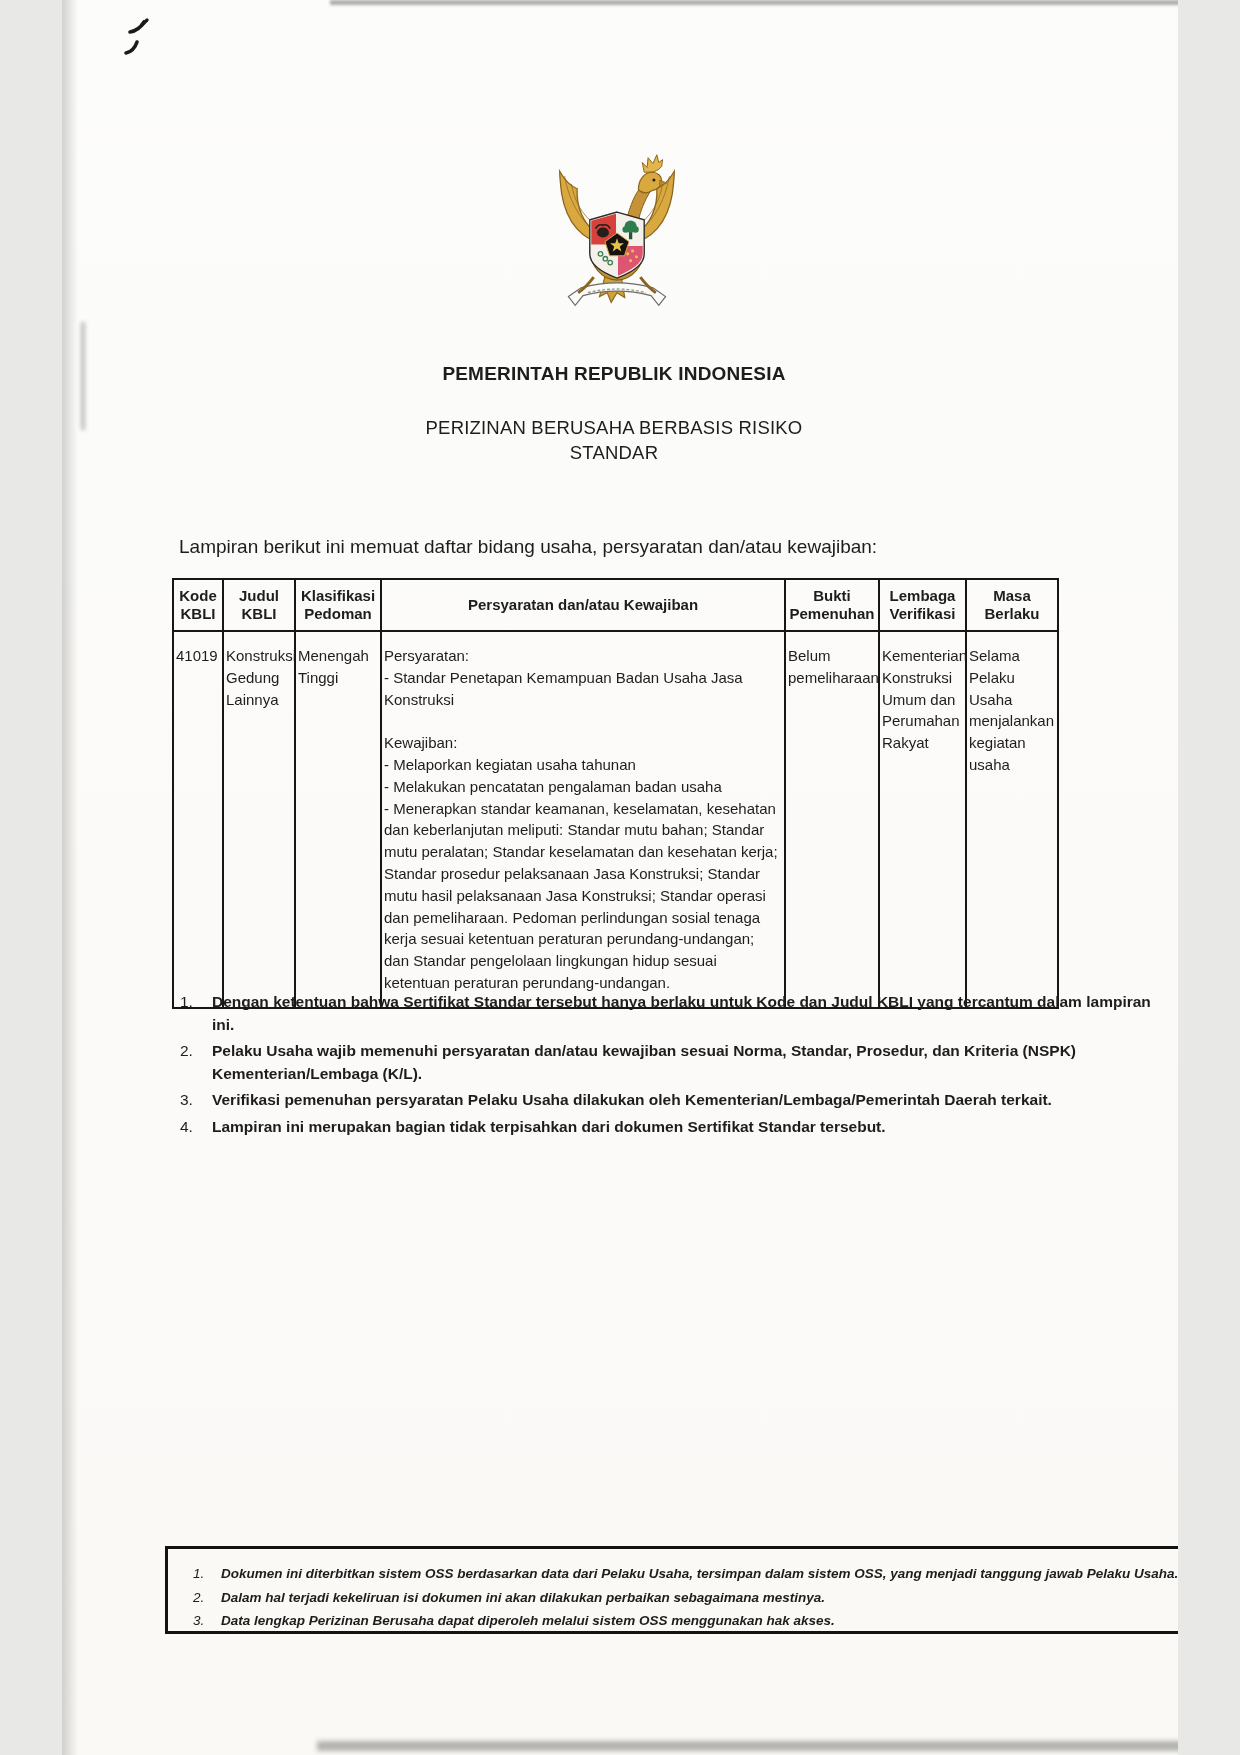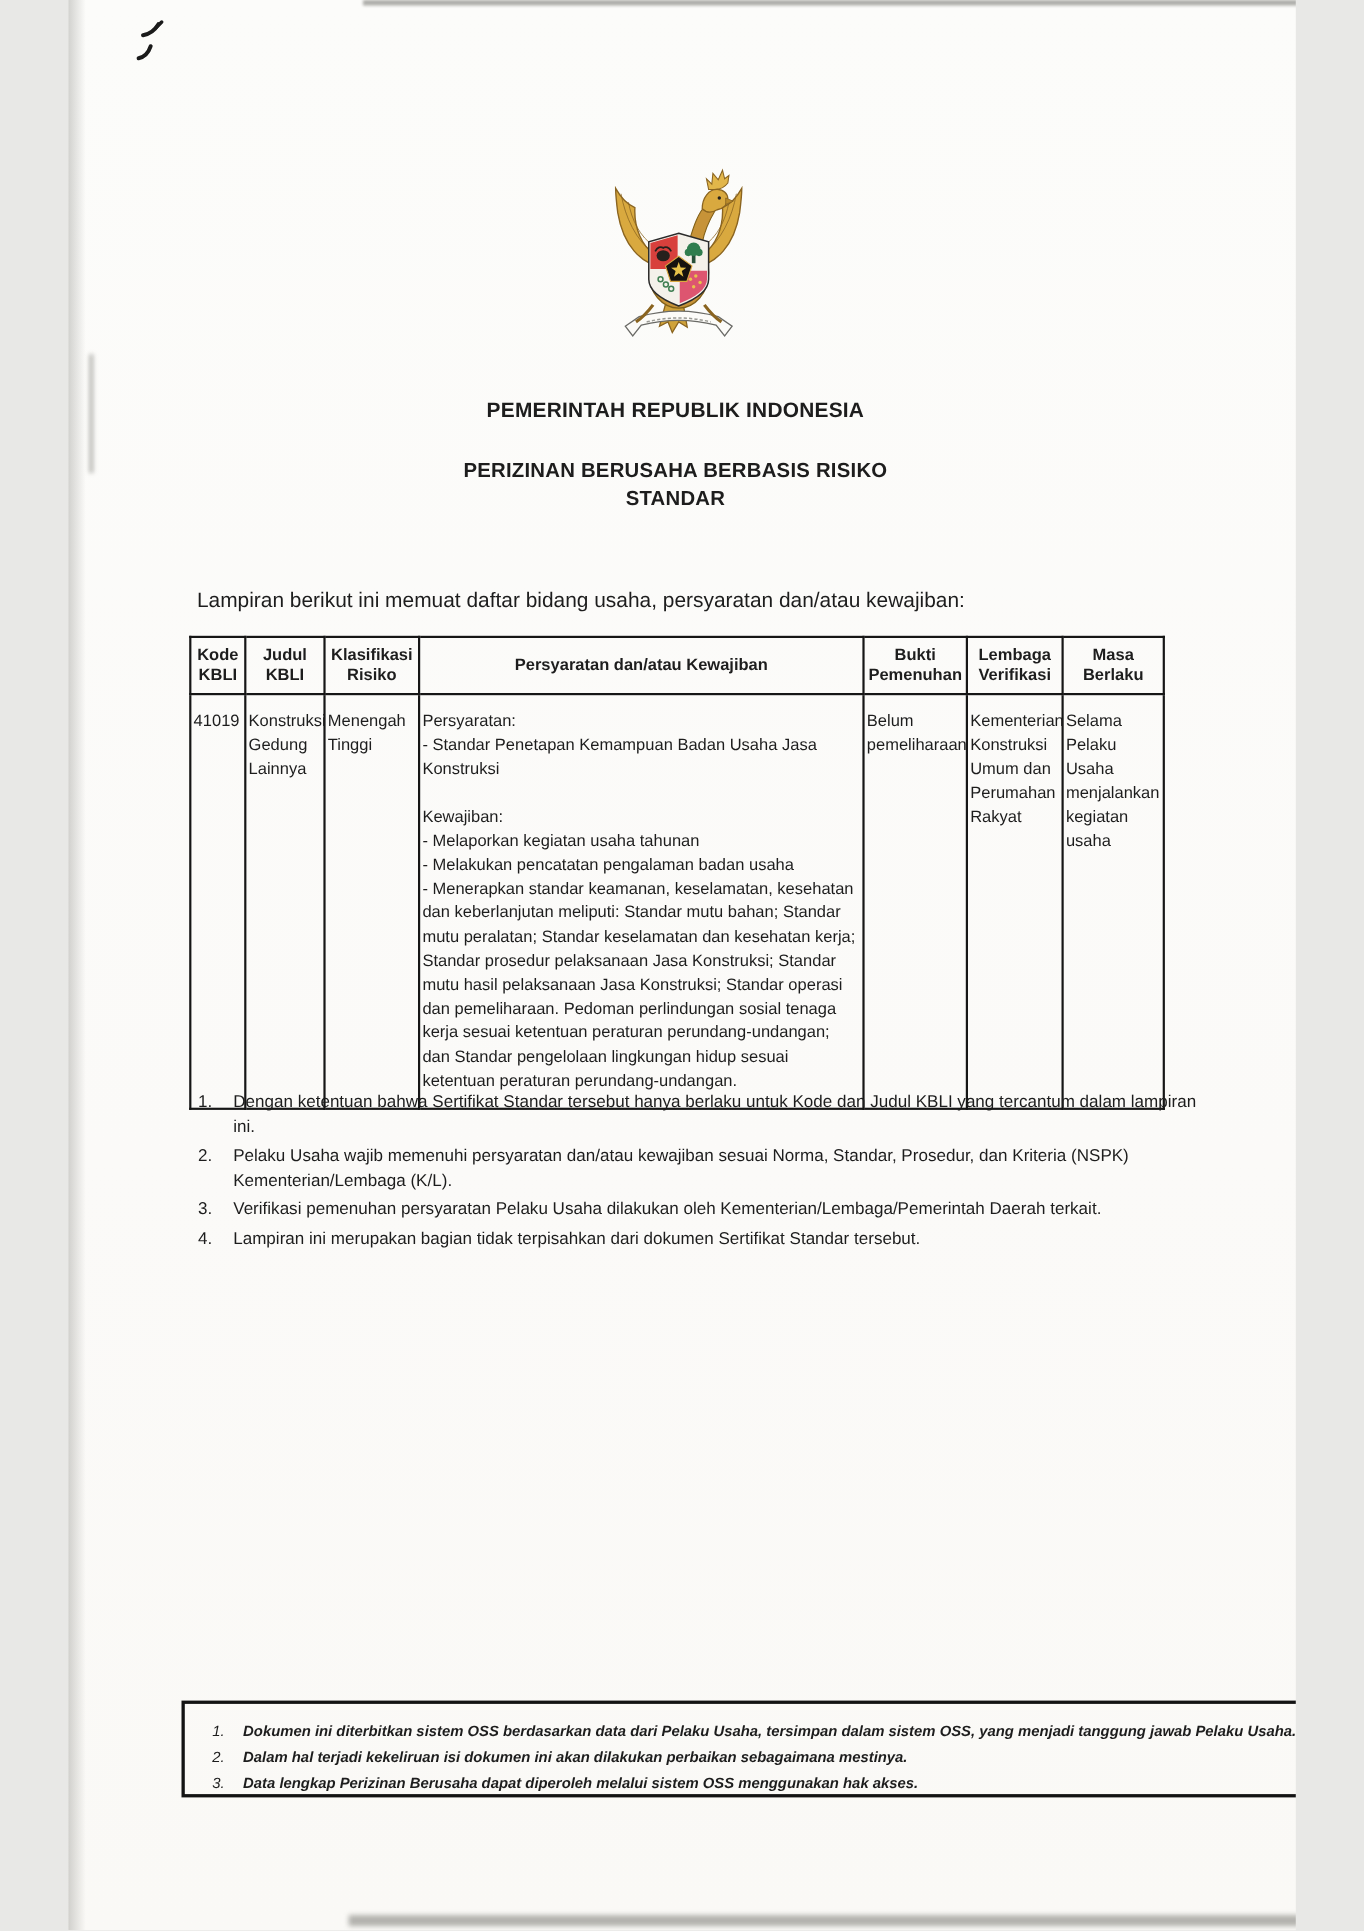--- a/index.html
+++ b/index.html
@@ -18,38 +18,38 @@
     background:rgba(95,95,90,.5);filter:blur(1.5px);}
   .bottom-strip{position:absolute;left:255px;top:1741px;width:985px;height:10px;
     background:rgba(120,120,114,.55);filter:blur(2.5px);}
   .mark{position:absolute;left:60px;top:18px;width:30px;height:46px;}
 
   .emblem{position:absolute;left:487px;top:150px;width:136px;height:162px;}
 
   .gov{position:absolute;left:0;top:363px;width:1104px;text-align:center;
     font-weight:bold;font-size:19px;letter-spacing:.2px;}
   .titleblock{position:absolute;left:0;top:415px;width:1104px;text-align:center;
-    font-weight:bold;font-size:18.5px;line-height:25px;letter-spacing:.2px;}
+    font-weight:normal;font-size:18.5px;line-height:25px;letter-spacing:.2px;}
 
   .intro{position:absolute;left:117px;top:536px;font-size:19px;}
 
   table.doc{position:absolute;left:110px;top:578px;width:885px;
     border-collapse:collapse;table-layout:fixed;}
   table.doc th,table.doc td{border:2.6px solid #161616;box-sizing:border-box;}
   table.doc th{font-size:15px;font-weight:bold;text-align:center;
     vertical-align:middle;height:52px;line-height:1.2;padding:0 1px;}
   table.doc td{vertical-align:top;font-size:15px;line-height:21.8px;
     padding:13px 2px;height:336px;}
   .pre{white-space:pre-line;}
 
   .notes{position:absolute;left:118px;top:991px;width:1019px;
     font-size:15.5px;line-height:22.5px;}
   .note{display:flex;margin-bottom:4px;}
   .note .num{width:32px;flex:none;}
-  .note .ntext{flex:1;white-space:pre-line;}
+  .note .ntext{flex:1;white-space:pre-line;font-weight:bold;}
 
   .footerbox{position:absolute;left:103px;top:1546px;width:1034px;height:88px;
     border:3px solid #131313;box-sizing:border-box;padding:13px 10px 0 25px;}
   .fnote{display:flex;font-style:italic;font-size:13.5px;line-height:23.5px;}
   .fnote .num{width:28px;flex:none;}
   .fnote .ftext{flex:1;font-weight:bold;}
 </style>
 </head>
 <body>
 
@@ -138,21 +138,21 @@
         <col style="width:86px">
       <col style="width:404px">
         <col style="width:94px">
         <col style="width:87px">
         <col style="width:92px">
     </colgroup>
     <thead>
       <tr>
         <th>Kode KBLI</th>
         <th>Judul KBLI</th>
-        <th>Klasifikasi Risiko</th>
+        <th>Klasifikasi Pedoman</th>
         <th>Persyaratan dan/atau Kewajiban</th>
         <th>Bukti Pemenuhan</th>
         <th>Lembaga Verifikasi</th>
         <th>Masa Berlaku</th>
       </tr>
     </thead>
     <tbody>
       <tr>
         <td>41019</td>
         <td>Konstruksi Gedung Lainnya</td>

